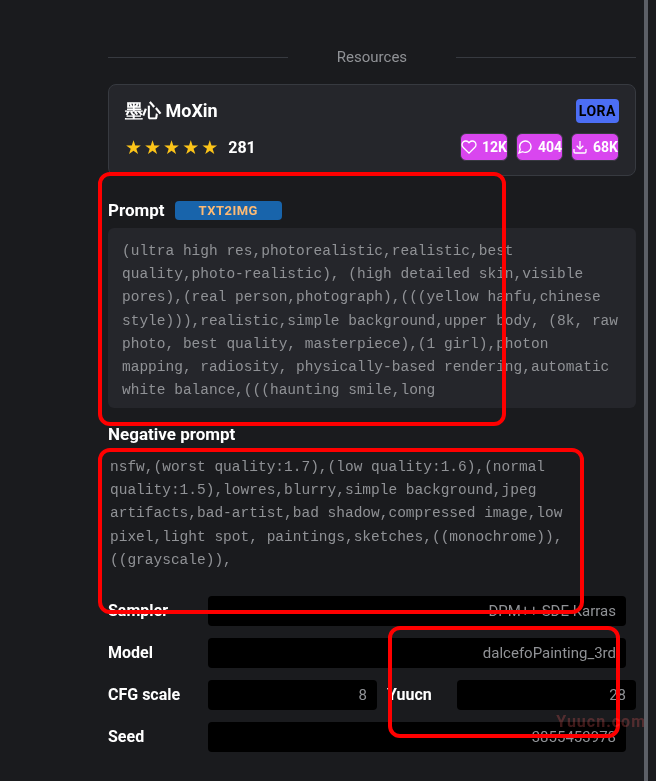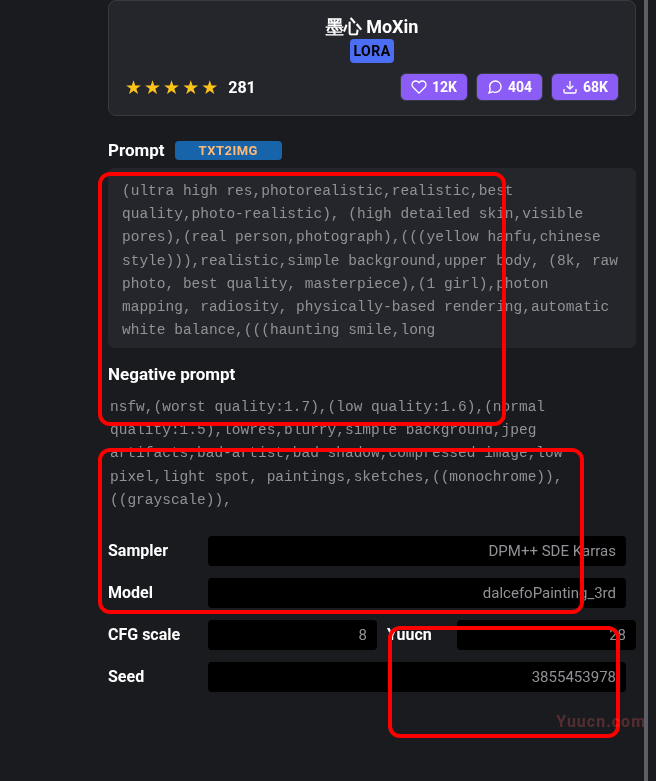--- a/index.html
+++ b/index.html
@@ -50,21 +50,20 @@
     border: 1px solid #373a40;
     border-radius: 8px;
     padding: 14px 16px;
     margin-bottom: 24px;
   }
   .resource-top {
     display: flex;
     justify-content: space-between;
     align-items: center;
     margin-bottom: 10px;
-    flex-direction: column;
   }
   .resource-name {
     color: #fff;
     font-weight: 700;
     font-size: 18px;
   }
   .lora-badge {
     background: #4c6ef5;
     color: #000000;
     font-weight: 700;
@@ -91,24 +90,24 @@
     color: #fff;
     font-weight: 700;
     font-size: 16px;
     margin-left: 8px;
   }
   .stats {
     display: flex;
     gap: 8px;
   }
   .stat-chip {
-    background: #8b5cf6;
+    background: #d946ef;
     border: 1px solid #373a40;
     border-radius: 6px;
-    padding: 5px 10px;
+    padding: 5px 0;
     display: flex;
     align-items: center;
     gap: 5px;
     color: #fff;
     font-weight: 700;
     font-size: 14px;
   }
   .stat-chip svg {
     width: 16px;
     height: 16px;
@@ -241,20 +240,21 @@
     background: #5c5f66;
   }
 </style>
 </head>
 <body>
 
 <div class="page">
   <div class="left-gutter"></div>
   <div class="main">
 
+    <div class="section-title">Resources</div>
 
     <div class="resource-card">
       <div class="resource-top">
         <div class="resource-name">墨心 MoXin</div>
         <div class="lora-badge">LORA</div>
       </div>
       <div class="resource-bottom">
         <div class="rating">
           <span class="star">★</span>
           <span class="star">★</span>

